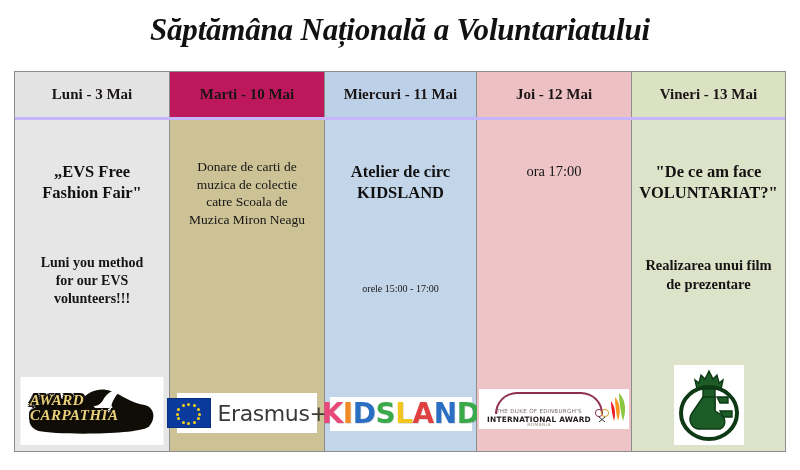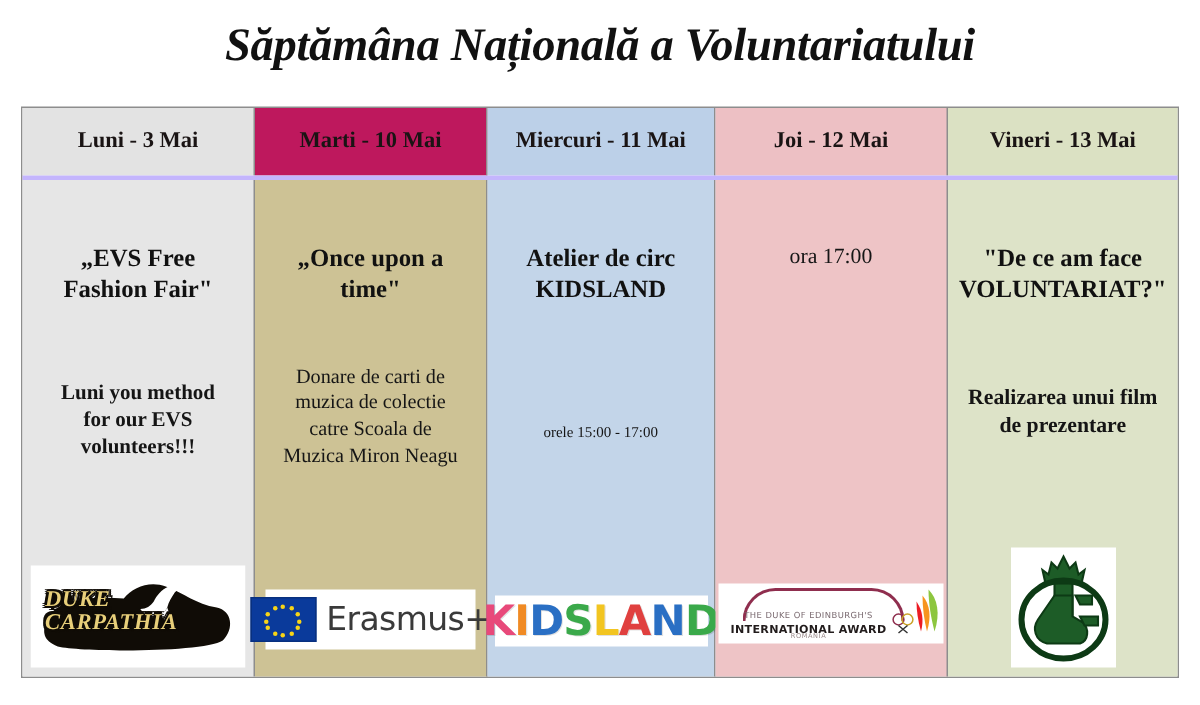--- a/index.html
+++ b/index.html
@@ -234,28 +234,26 @@
 for our EVS
 volunteers!!!</div>
 
         <div class="logo-wrap wc-box">
           <div class="wc-plate">
             <svg width="132" height="52" viewBox="0 0 132 52" style="position:absolute;left:0;top:0;">
               <path d="M4 30 C 8 16, 30 12, 56 14 C 62 6, 74 2, 84 6 C 96 10, 104 18, 118 20 C 128 22, 130 34, 122 42 C 110 50, 30 50, 12 46 C 2 42, 2 36, 4 30 Z" fill="#100c06"></path>
               <path d="M86 6 C 88 3, 91 2, 93 4 C 94 6, 92 8, 90 10 C 88 13, 86 16, 85 20 C 83 24, 80 26, 76 26 C 72 26, 69 24, 67 21 C 71 21, 74 19, 76 16 C 78 12, 81 8, 86 6 Z" fill="#ffffff"></path>
               <path d="M76 26 C 80 26, 83 24, 85 20 C 86 24, 88 27, 90 29 L 66 29 C 70 29, 74 28, 76 26 Z" fill="#ffffff"></path>
             </svg>
-            <div class="wc-text"><span>DUKE</span><br><span>CARPATHIA</span></div>
+            <div class="wc-text"><span>AWARD</span><br><span>CARPATHIA</span></div>
           </div>
         </div>
       </div>
 
       <div class="bcell c2" style="background: rgb(205, 194, 149);">
-        <div class="headline" style="margin-top:42px;">„Once upon a
-time"</div>
         <div class="subline light" style="margin-top:38px;font-size:13.5px;">Donare de carti de
 muzica de colectie
 catre Scoala de
 Muzica Miron Neagu</div>
 
         <div class="logo-wrap er-box">
           <div class="er-inner">
             <div class="eu-flag">
               <i style="left:19.5px;top:4px;"></i>
               <i style="left:25px;top:5.4px;"></i>

